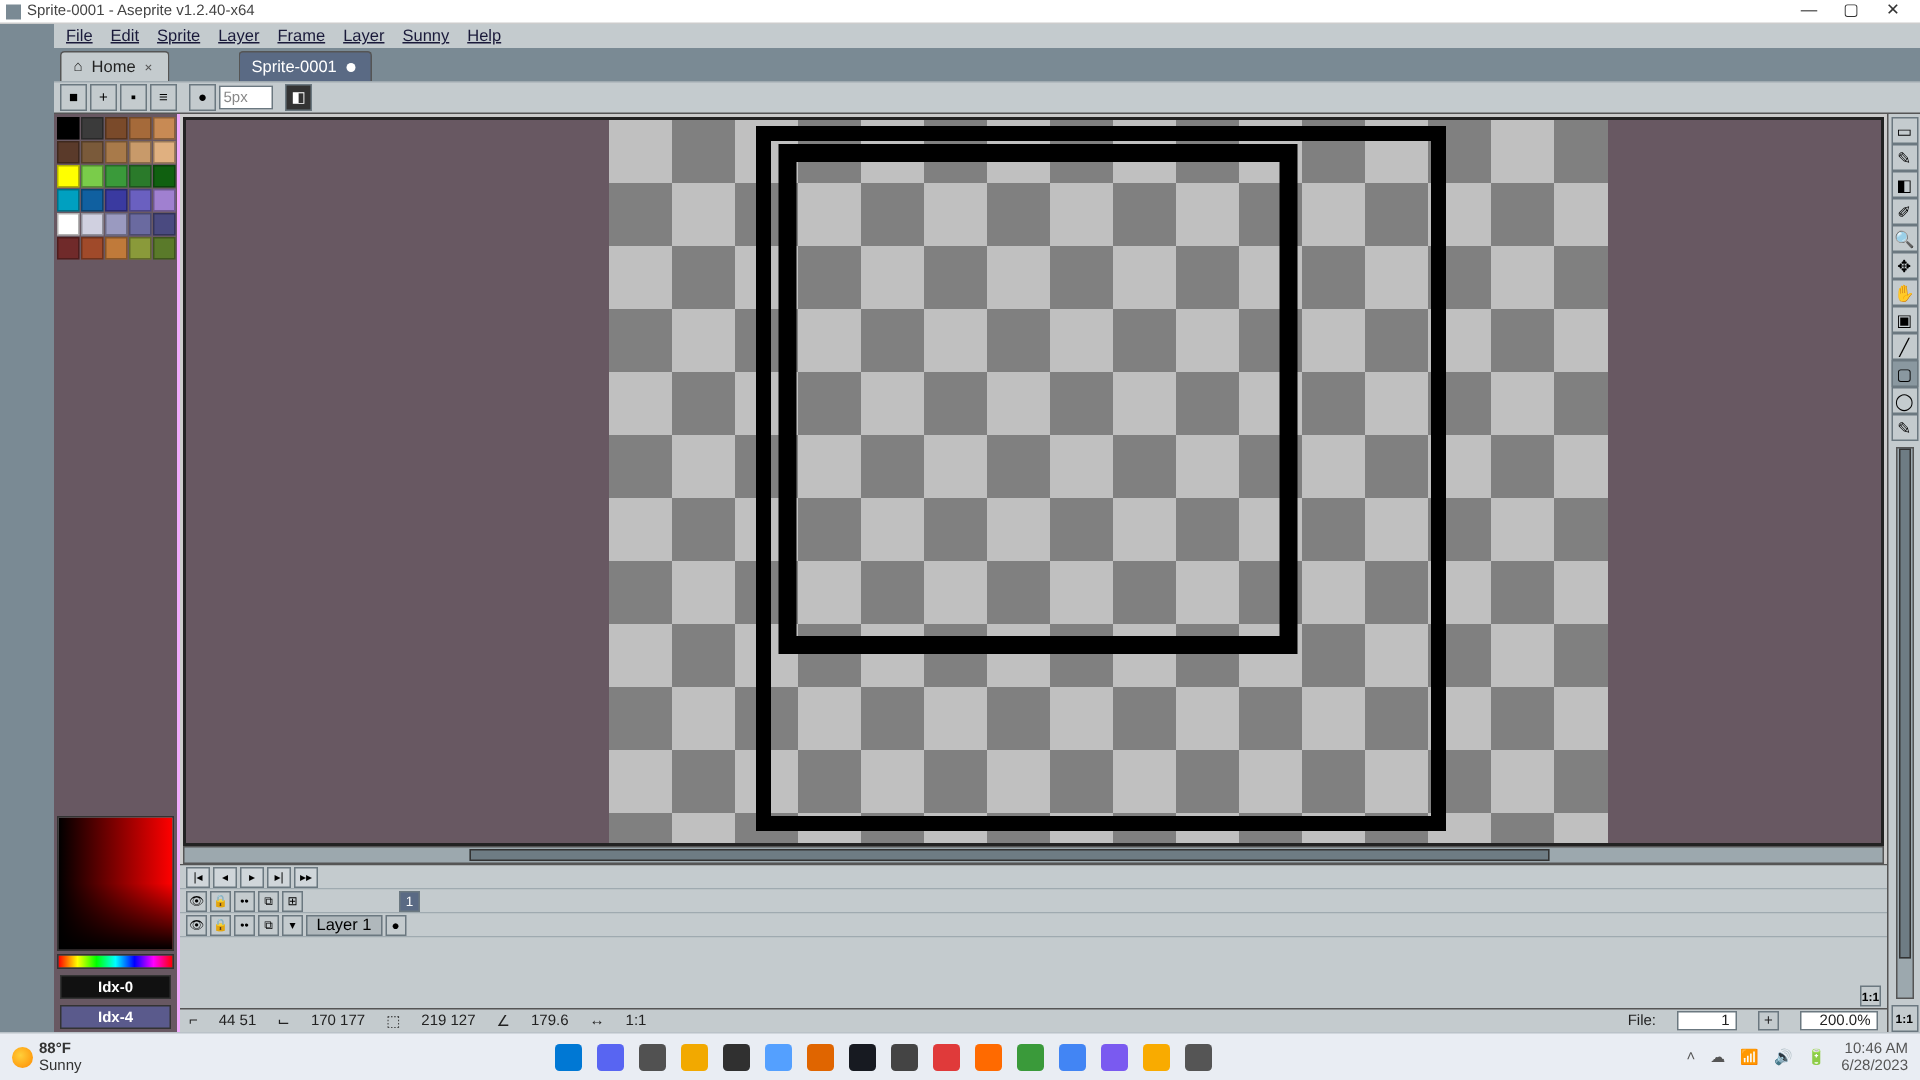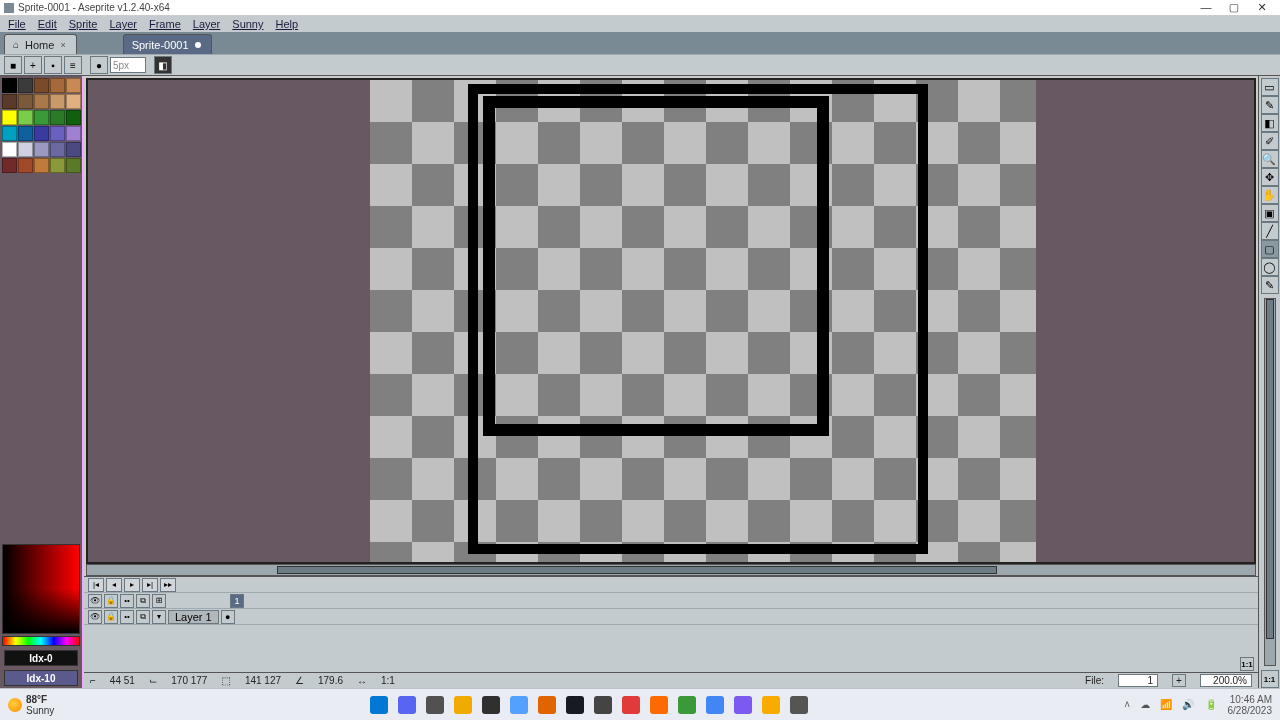--- a/index.html
+++ b/index.html
@@ -1,21 +1,21 @@
 <!DOCTYPE html>
 <html><head>
 <meta charset="utf-8">
 <style>
 * { box-sizing: border-box; margin: 0; padding: 0; user-select: none; }
 body { width: 1280px; height: 720px; overflow: hidden; font-family: Tahoma, Verdana, sans-serif; font-size: 11px; color: #000; background: #fff; display: flex; flex-direction: column; }
 .titlebar { height: 16px; background: #fff; display: flex; align-items: center; padding: 0 4px; font-size: 10px; color: #444; border-bottom: 1px solid #ccc; }
 .titlebar .icon { width: 10px; height: 10px; background: #7a8a94; margin-right: 4px; }
 .titlebar .spacer { flex: 1; }
 .titlebar .winbtn { width: 28px; height: 14px; text-align: center; line-height: 12px; font-size: 11px; color: #333; }
-.app { flex: 1; display: flex; flex-direction: column; background: #7a8a94; }
+.app { flex: 1; display: flex; flex-direction: column; background: #7a8a94; padding-left: 36px; }
 .menubar { height: 16px; background: #c4cbce; display: flex; align-items: center; padding: 0 2px; font-size: 11px; color: #1a1a3a; }
 .menubar .mi { padding: 0 6px; text-decoration: underline; cursor: default; }
 .tabbar { height: 22px; background: #7a8a94; display: flex; align-items: flex-end; padding-left: 4px; gap: 2px; }
 .tab { height: 20px; padding: 0 10px 0 8px; background: #c4cbce; border: 1px solid #555; border-bottom: none; border-radius: 3px 3px 0 0; display: flex; align-items: center; gap: 6px; font-size: 11px; color: #222; }
 .tab.active { background: #5a6a84; color: #fff; margin-left: 44px; }
 .tab .tclose { font-size: 9px; color: #555; }
 .tab .dot { width: 6px; height: 6px; background: #fff; border-radius: 50%; }
 .tab .home-icon { font-size: 10px; }
 .toolbar { height: 22px; background: #c4cbce; border-top: 1px solid #9faab0; border-bottom: 1px solid #555; display: flex; align-items: center; padding: 0 4px; gap: 2px; }
 .tbtn { width: 18px; height: 18px; background: #c4cbce; border: 1px solid #6b7880; display: flex; align-items: center; justify-content: center; font-size: 10px; }
@@ -156,21 +156,21 @@
           <div class="swatch" style="background: rgb(112, 42, 42);"></div>
           <div class="swatch" style="background: rgb(160, 74, 42);"></div>
           <div class="swatch" style="background: rgb(192, 122, 58);"></div>
           <div class="swatch" style="background: rgb(138, 154, 58);"></div>
           <div class="swatch" style="background: rgb(90, 122, 42);"></div>
         </div>
       <div class="palgap"></div>
       <div class="colorwheel"></div>
       <div class="spectrum"></div>
       <div class="idxbox idx0">Idx-0</div>
-      <div class="idxbox idx15">Idx-10</div>
+      <div class="idxbox idx15">Idx-4</div>
     </div>
 
     <div class="centercol">
       <div class="canvaswrap">
         <div class="viewport"></div>
         <div class="rect1"></div>
         <div class="rect2"></div>
       </div>
       <div class="hscroll">
           <div class="thumb"></div>
@@ -207,21 +207,21 @@
           <div class="lcell oneone">1:1</div>
         </div>
       </div>
 
       <div class="statusbar">
         <span>⌐</span>
         <span>44 51</span>
         <span>⌙</span>
         <span>170 177</span>
         <span>⬚</span>
-        <span>141 127</span>
+        <span>219 127</span>
         <span>∠</span>
         <span>179.6</span>
         <span>↔</span>
         <span>1:1</span>
         <div class="spacer"></div>
         <span>File:</span>
         <span class="sbox">1</span>
         <span class="sbtn">+</span>
         <span class="sbox" style="min-width:52px">200.0%</span>
       </div>

